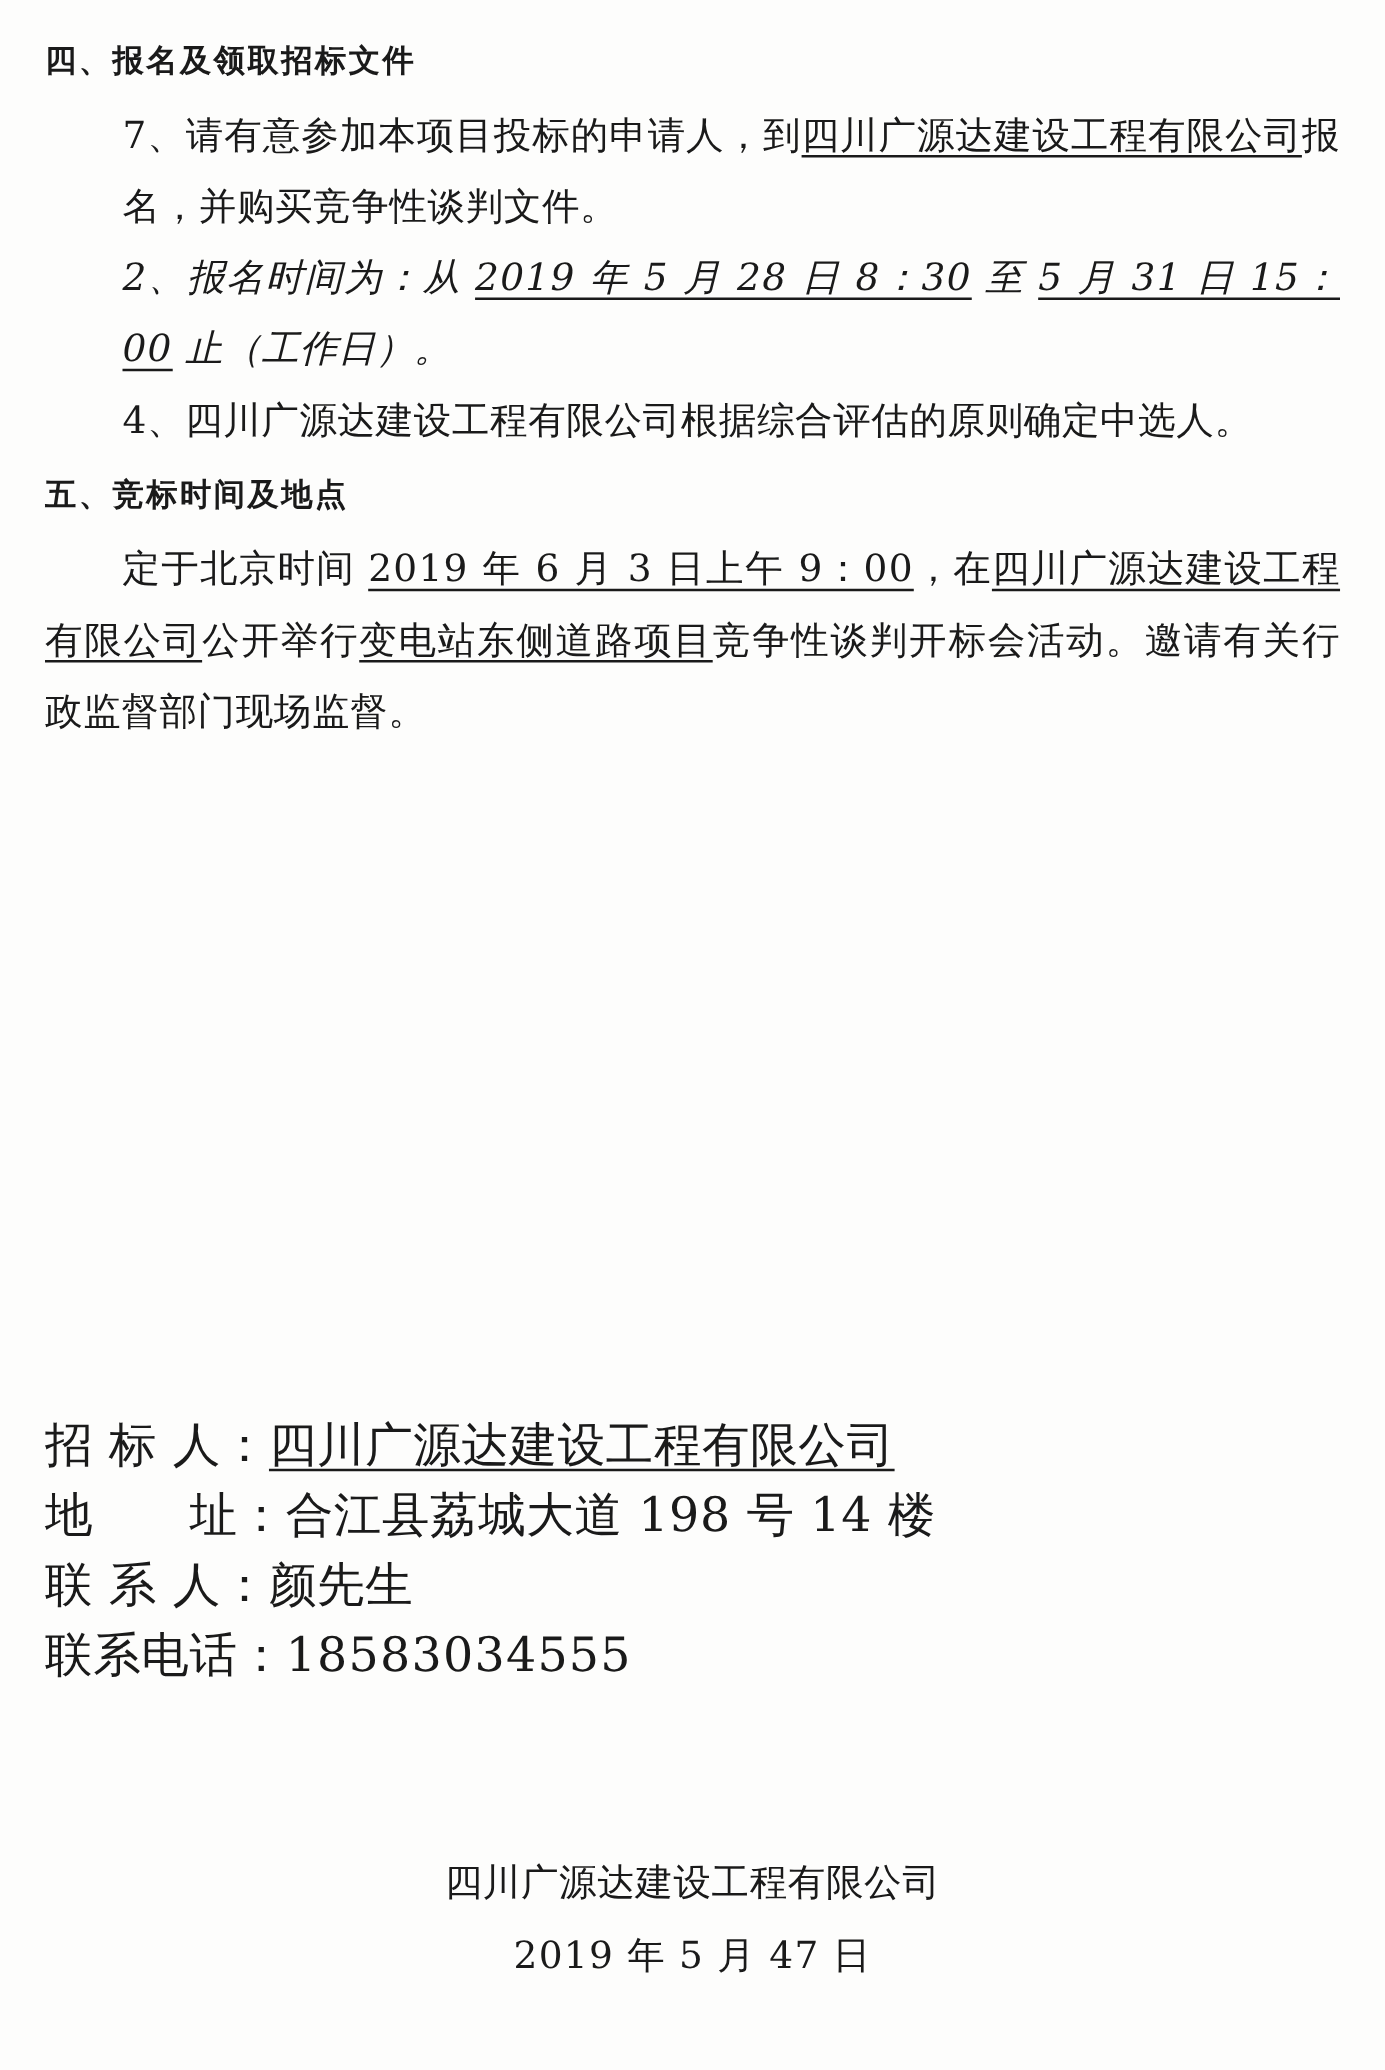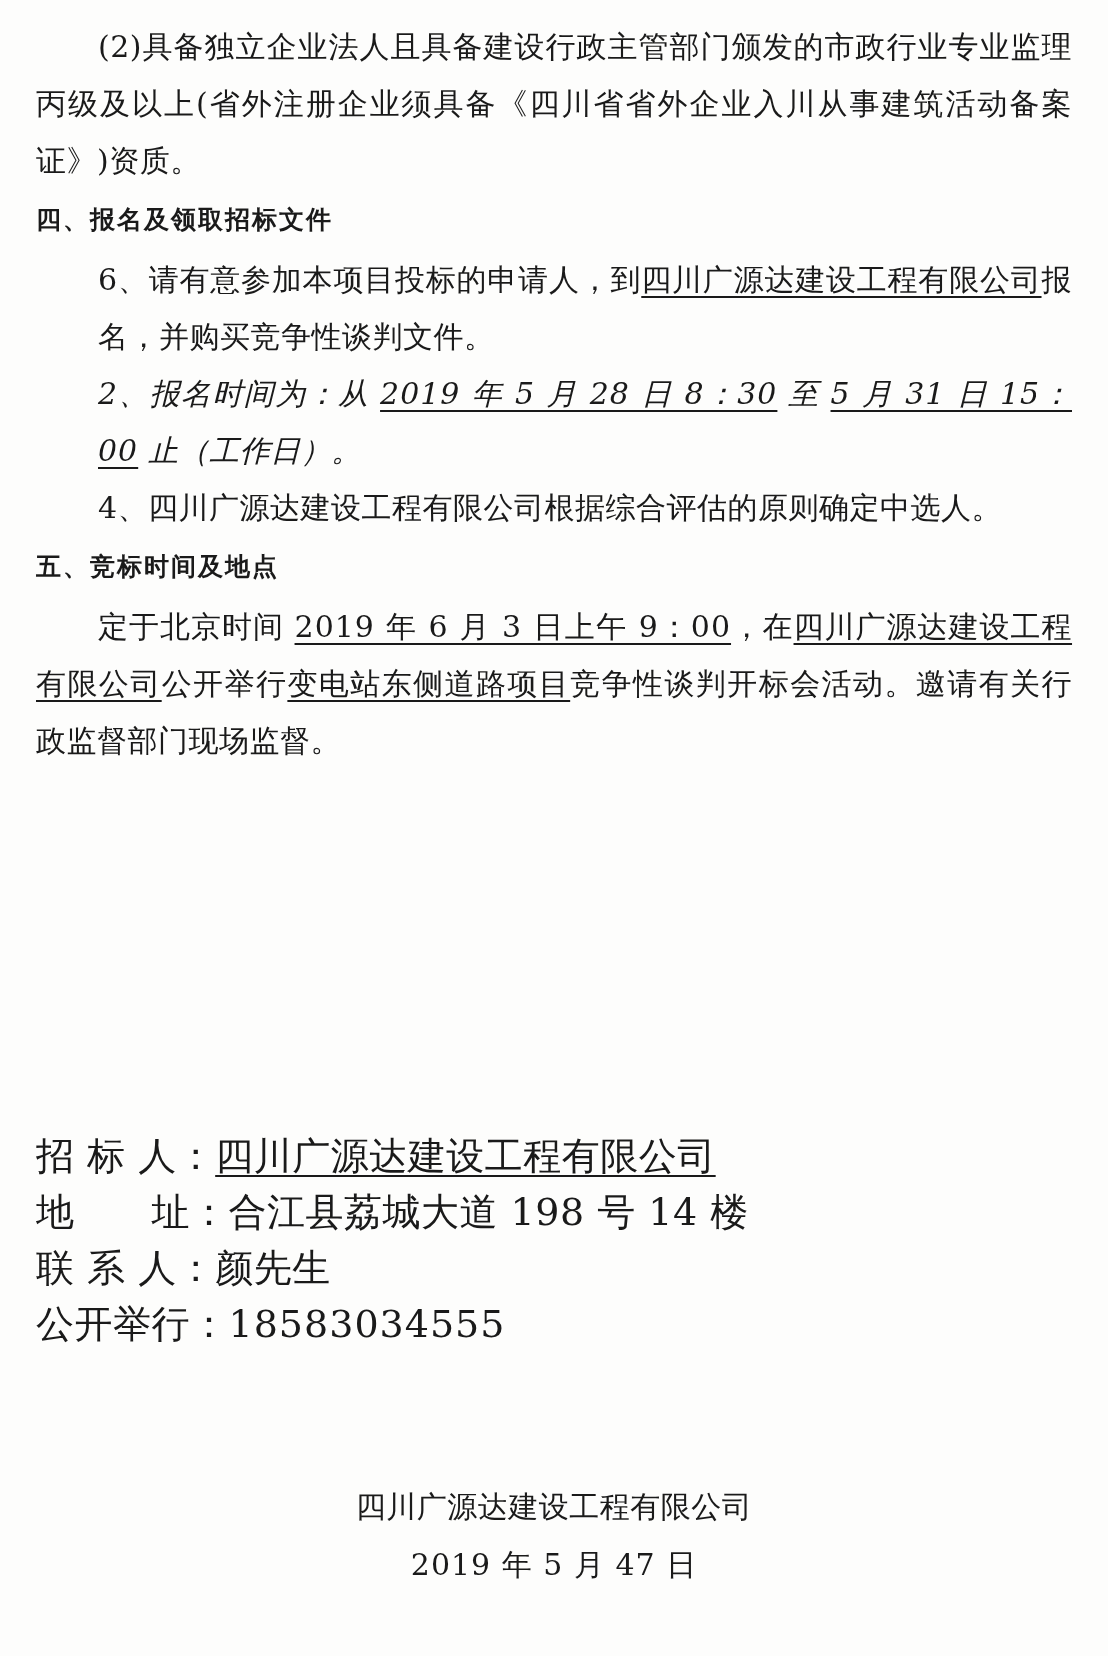--- a/index.html
+++ b/index.html
@@ -84,27 +84,26 @@
     min-width: 160px;
   }
 </style>
 </head>
 <body>
 
 <div class="page">
 
   <div class="body-text">
 
-    <p class="indent-1">(2)具备独立企业法人且具备建设行政主管部门颁发的市政行业专业监理丙级及以上(省外注册企业须具备《四川省省外企业入川从事建筑活动备案证》)资质。</p>
 
 
     <p class="section-head">四、报名及领取招标文件</p>
 
     <p class="hang" style="padding-left:62px;text-indent:0;">
-      <span>6、请有意参加本项目投标的申请人，到</span><span class="u">四川广源达建设工程有限公司</span><span>报名，并购买竞争性谈判文件。</span>
+      <span>7、请有意参加本项目投标的申请人，到</span><span class="u">四川广源达建设工程有限公司</span><span>报名，并购买竞争性谈判文件。</span>
     </p>
 
     <p class="hang" style="padding-left:62px;text-indent:0;font-style:italic;">
       <span>2、报名时间为：从</span>
       <span class="u num">2019 年 5 月 28 日 8：30</span>
       <span>至</span>
       <span class="u num">5 月 31 日 15：00</span>
       <span>止（工作日）。</span>
     </p>
 
@@ -124,21 +123,21 @@
     <p>
       <span class="label-col">招 标 人：</span><span class="u">四川广源达建设工程有限公司</span>
     </p>
     <p>
       <span class="label-col">地　　址：</span><span>合江县荔城大道 198 号 14 楼</span>
     </p>
     <p>
       <span class="label-col">联 系 人：</span><span>颜先生</span>
     </p>
     <p>
-      <span class="label-col">公开举行：</span><span class="num">18583034555</span>
+      <span class="label-col">联系电话：</span><span class="num">18583034555</span>
     </p>
   </div>
 
   <div class="footer-block">
     <p>四川广源达建设工程有限公司</p>
     <p class="num">2019 年 5 月 47 日</p>
   </div>
 
 </div>
 

